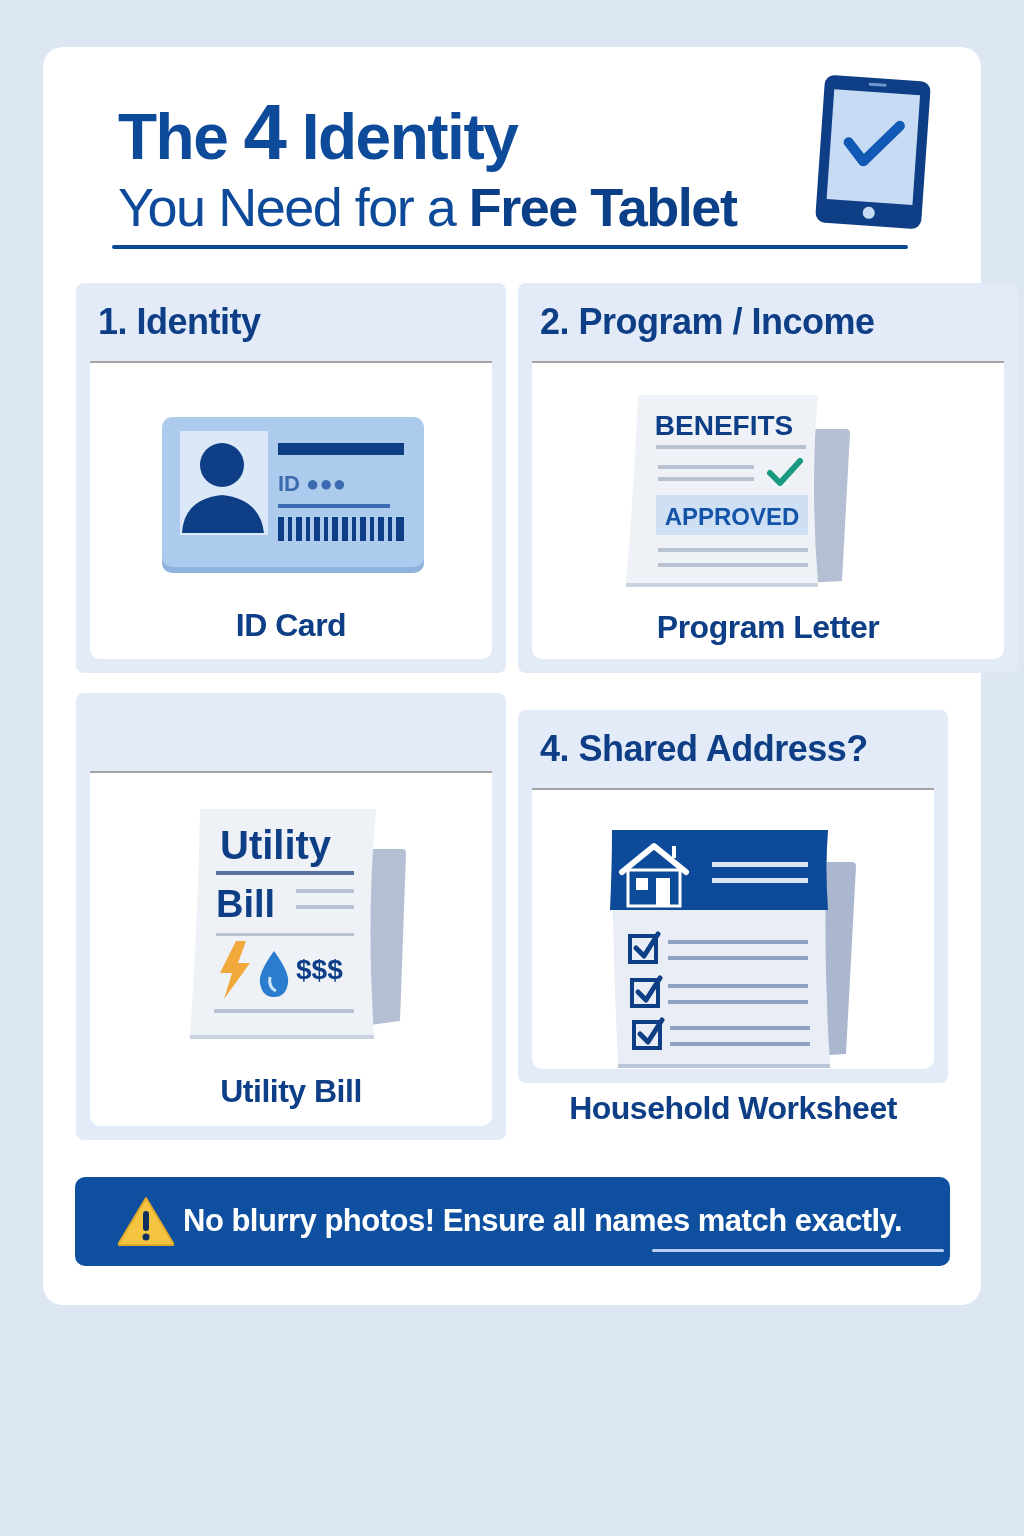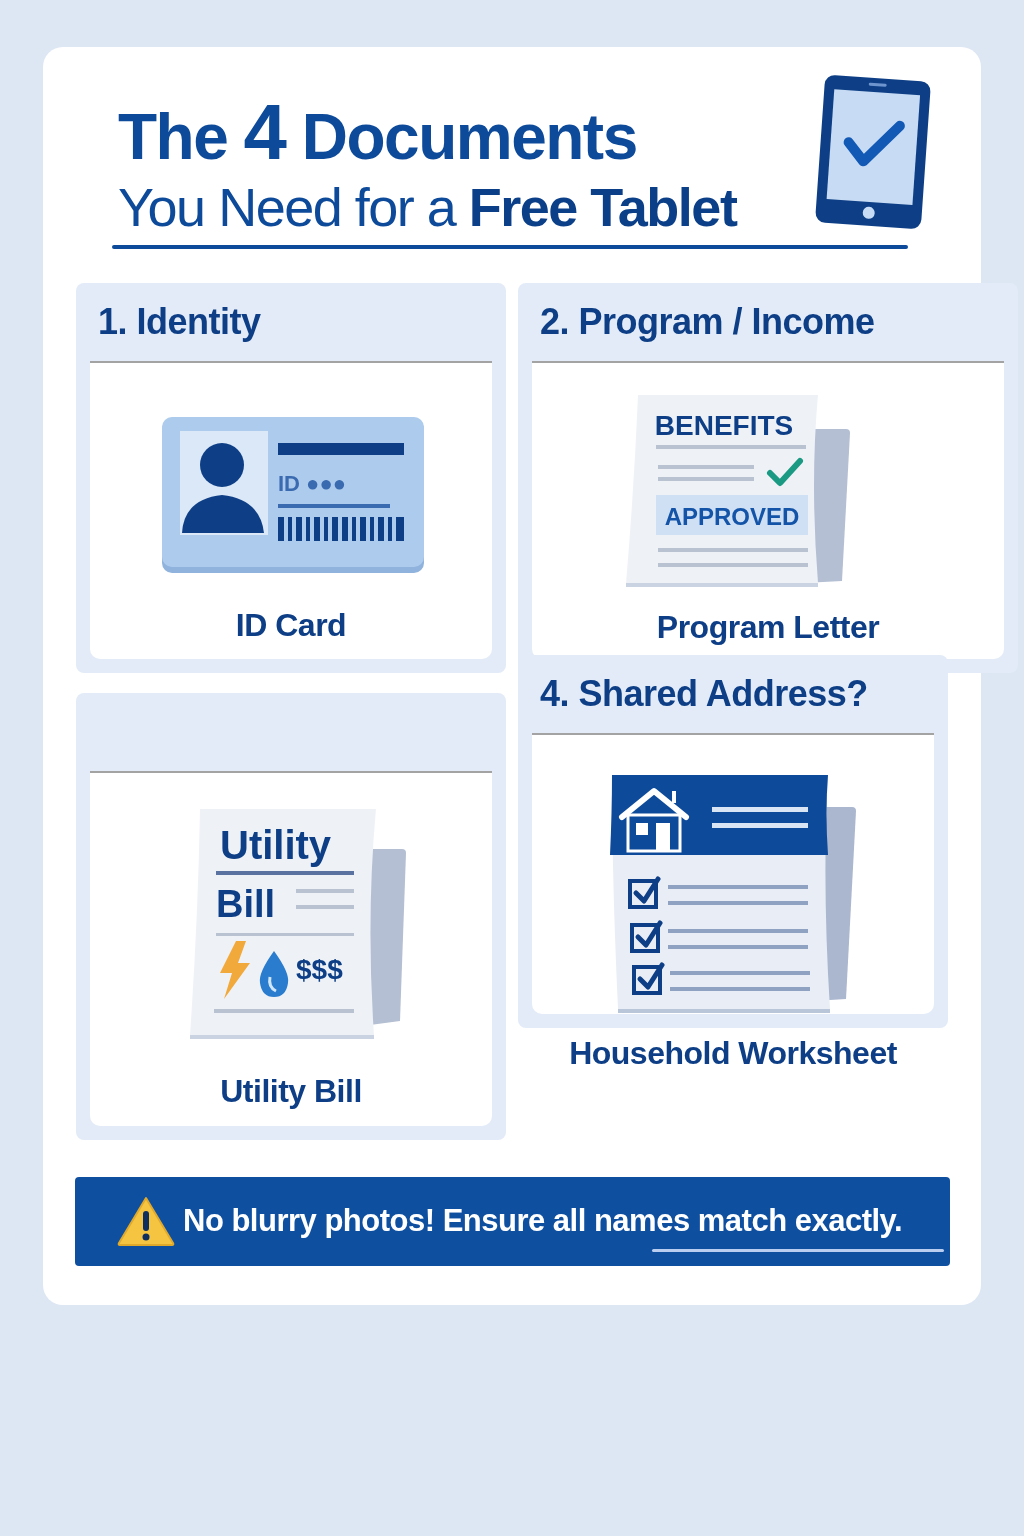--- a/index.html
+++ b/index.html
@@ -43,40 +43,40 @@
     background: #ffffff; border-top: 2px solid #a3a3a3; border-radius: 0 0 10px 10px;
   }
   .panel-caption {
     position: absolute; left: 0; right: 0; text-align: center;
     font-size: 32px; font-weight: bold; color: #0e3f86; letter-spacing: -0.5px;
   }
   .art { position: absolute; }
 
   .banner {
     position: absolute; left: 75px; top: 1177px; width: 875px; height: 89px;
-    background: #0e4fa0; border-radius: 4px;
+    background: #0e4fa0; border-radius: 10px;
   }
   .banner-text {
     position: absolute; left: 108px; top: 26px; font-size: 31px; font-weight: bold;
     color: #ffffff; letter-spacing: -0.5px; white-space: nowrap;
   }
   .banner-underline {
     position: absolute; left: 577px; top: 72px; width: 292px; height: 3px; background: #b9cdf0; border-radius: 2px;
   }
   .warn-icon { position: absolute; left: 116px; top: 1195px; width: 60px; height: 52px; }
 </style>
 </head>
 <body>
 
 <div class="card"></div>
 
 <div class="title-1">
   <span>The</span>
   <span class="num">4</span>
-  <span>Documents</span>
+  <span>Identity</span>
 </div>
 <div class="title-2">
   <span>You Need for a</span>
   <span class="bold">Free Tablet</span>
 </div>
 <div class="title-rule"></div>
 
 <svg class="tablet-icon" viewBox="0 0 122 156">
   <g transform="rotate(4 61 78)">
     <rect x="8" y="4" width="106" height="148" rx="10" fill="#0e3f86"></rect>
@@ -156,21 +156,21 @@
       <path d="M48 132 L32 164 L44 164 L36 190 L62 154 L50 154 L58 132 Z" fill="#f2a93b"></path>
       <path d="M86 142 Q70 164 72 174 Q74 188 86 188 Q98 188 100 174 Q102 164 86 142 Z" fill="#2a7ccf"></path>
       <path d="M82 168 Q80 178 88 182" stroke="#cfe6fb" stroke-width="3" fill="none"></path>
       <text x="108" y="170" font-family="Liberation Sans, sans-serif" font-weight="bold" font-size="28" fill="#0e3f86">$$$</text>
       <rect x="26" y="200" width="140" height="4" fill="#b9c2d1"></rect>
     </svg>
     <div class="panel-caption" style="top:300px;">Utility Bill</div>
   </div>
 </div>
 
-<div class="panel" style="left:518px;top:655px;width:430px;height:373px;padding-left:27px;">
+<div class="panel" style="left:518px;top:710px;width:430px;height:373px;padding-left:27px;">
   <div class="panel-title">4. Shared Address?</div>
   <div class="panel-inner">
     <svg class="art" style="left:76px;top:38px;" width="260" height="248" viewBox="0 0 260 248">
       <path d="M206 34 L244 34 Q248 34 248 38 L238 226 L206 228 Z" fill="#aab7cf"></path>
       <path d="M4 2 L220 2 Q214 110 222 236 L10 236 Q4 110 4 2 Z" fill="#e9eef6"></path>
       <path d="M10 236 L222 236 L222 240 L10 240 Z" fill="#b9c6da"></path>
       <path d="M4 2 L220 2 Q217 40 220 82 L2 82 Q4 40 4 2 Z" fill="#0e4a9a"></path>
       <path d="M14 44 L46 18 L78 44" stroke="#ffffff" stroke-width="6" fill="none" stroke-linejoin="round" stroke-linecap="round"></path>
       <rect x="20" y="42" width="52" height="36" fill="none" stroke="#ffffff" stroke-width="3"></rect>
       <rect x="28" y="50" width="12" height="12" fill="#ffffff"></rect>

